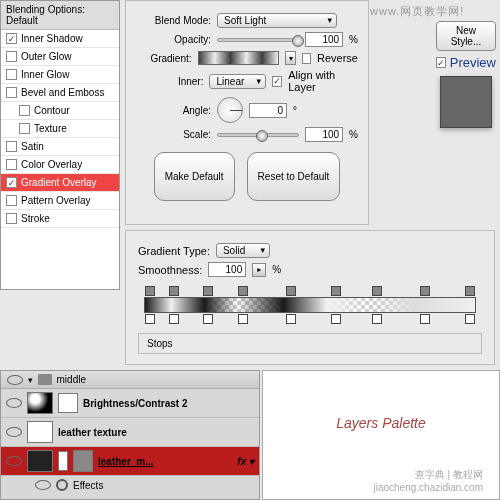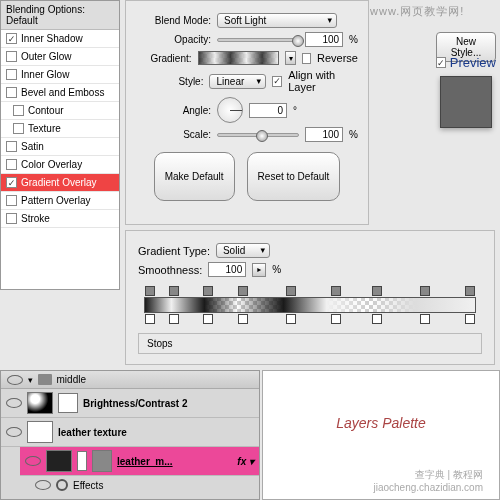--- a/index.html
+++ b/index.html
@@ -2,21 +2,21 @@
 <html><head>
 <meta charset="utf-8">
 <style>
 * { box-sizing: border-box; margin: 0; padding: 0; font-family: "Lucida Grande", Arial, sans-serif; }
 body { background: #e8e8e8; width: 500px; height: 500px; overflow: hidden; position: relative; font-size: 11px; }
 
 
 .sidebar { position: absolute; left: 0; top: 0; width: 120px; height: 290px; background: #fff; border: 1px solid #999; }
 .sidebar-header { background: #ddd; padding: 3px 5px; border-bottom: 1px solid #bbb; font-size: 10px; }
 .side-item { padding: 3px 5px; border-bottom: 1px solid #e5e5e5; display: flex; align-items: center; gap: 4px; font-size: 10px; }
-.side-item.indent { padding-left: 12px; }
+.side-item.indent { padding-left: 18px; }
 .side-item.selected { background: #ef4444; color: #fff; }
 .cb { width: 11px; height: 11px; border: 1px solid #888; background: #fff; display: inline-flex; align-items: center; justify-content: center; font-size: 9px; color: #333; }
 .cb.checked::after { content: "✓"; }
 
 
 .main-panel { position: absolute; left: 125px; top: 0; width: 244px; height: 225px; background: #eaeaea; border: 1px solid #bbb; padding: 8px 10px; }
 .row { display: flex; align-items: center; margin: 4px 0; gap: 6px; }
 .row .lbl { width: 75px; text-align: right; font-size: 10px; }
 .select { background: linear-gradient(#fff,#ddd); border: 1px solid #888; border-radius: 3px; padding: 1px 18px 1px 6px; font-size: 10px; position: relative; }
 .select::after { content: "▾"; position: absolute; right: 4px; top: 1px; font-size: 9px; }
@@ -26,21 +26,21 @@
 .pct { font-size: 10px; }
 .grad-preview { width: 110px; height: 14px; border: 1px solid #666; background: repeating-conic-gradient(#ccc 0 25%, #fff 0 50%) 0/8px 8px; position: relative; }
 .grad-preview::before { content:""; position:absolute; inset:0; background: linear-gradient(to right, #222 0%, #eee 20%, #222 40%, #eee 60%, #222 80%, #eee 100%); opacity: 0.85; }
 .dropdown-arrow { width: 14px; height: 14px; background: linear-gradient(#fff,#ccc); border: 1px solid #888; display: inline-flex; align-items: center; justify-content: center; font-size: 8px; }
 .angle-dial { width: 26px; height: 26px; border: 1px solid #888; border-radius: 50%; background: radial-gradient(#fff,#ddd); position: relative; }
 .angle-dial::after { content:""; position: absolute; left: 12px; top: 12px; width: 12px; height: 1px; background: #444; }
 .btn { background: linear-gradient(#fff,#ddd); border: 1px solid #888; border-radius: 10px; padding: 18px 10px; font-size: 10px; }
 
 
 .right-buttons { position: absolute; right: 4px; top: 18px; width: 60px; }
-.right-buttons .btn { width: 100%; margin: 14px 0; border-radius: 4px; padding: 3px 4px; text-align: center; }
+.right-buttons .btn { width: 100%; margin: 3px 0; border-radius: 4px; padding: 3px 4px; text-align: center; }
 .preview-area { position: absolute; right: 4px; top: 55px; width: 60px; }
 .preview-chk { display: flex; align-items: center; gap: 4px; font-size: 13px; color: #1a3a8a; margin-bottom: 6px; }
 .preview-swatch { width: 52px; height: 52px; background: #666; border: 1px solid #444; box-shadow: 0 2px 5px rgba(0,0,0,.3); margin-left: 4px; }
 
 
 .wm { position: absolute; font-size: 11px; color: #999; font-family: Arial; letter-spacing: 1px; }
 
 
 .grad-editor { position: absolute; left: 125px; top: 230px; width: 370px; height: 135px; background: #eaeaea; border: 1px solid #bbb; padding: 8px 12px; }
 .grad-bar-wrap { position: relative; margin: 8px 0; height: 40px; }
@@ -49,21 +49,21 @@
 .stop-handle.top { top: 1px; }
 .stop-handle.bot { bottom: 1px; background: #fff; }
 .stops-panel { border: 1px solid #bbb; padding: 4px 8px; font-size: 10px; }
 
 
 .layers-panel { position: absolute; left: 0; top: 370px; width: 260px; height: 130px; background: #d8d8d8; border: 1px solid #999; }
 .layers-header { background: linear-gradient(#e0e0e0,#cacaca); padding: 3px 6px; border-bottom: 1px solid #aaa; display: flex; align-items: center; gap: 5px; font-size: 10px; }
 .tri { font-size: 9px; }
 .folder-icon { display:inline-block; width:14px; height:11px; background:#888; border-radius:1px; }
 .layer-row { display: flex; align-items: center; padding: 3px 5px; border-bottom: 1px solid #bbb; gap: 5px; font-size: 10px; font-weight: bold; }
-.layer-row.selected { background: #ec4899; margin-left: 19px; }
+.layer-row.selected { background: #b91c1c; }
 .eye { width: 16px; height: 10px; border: 1px solid #666; border-radius: 50%; text-align: center; font-size: 8px; }
 .thumb { width: 26px; height: 22px; border: 1px solid #777; background: #fff; }
 .thumb.adjustment { background: radial-gradient(circle at 30% 30%, #fff 20%, #000 60%); }
 .thumb.dark { background: #222; }
 .thumb.gray { background: #888; }
 .mask { width: 20px; height: 20px; border: 1px solid #777; background: #fff; }
 .fx-icon { font-size: 10px; font-style: italic; margin-left: auto; }
 .layer-name { font-size: 10px; }
 .layer-name.underline { text-decoration: underline; }
 .effects-row { padding: 3px 5px 3px 34px; display: flex; align-items: center; gap: 5px; font-size: 10px; }
@@ -145,21 +145,21 @@
     <span class="pct">%</span>
   </div>
   <div class="row">
     <span class="lbl">Gradient:</span>
     <div class="grad-preview"></div>
     <span class="dropdown-arrow">▾</span>
     <span class="cb"></span>
     <span>Reverse</span>
   </div>
   <div class="row">
-    <span class="lbl">Style:</span>
+    <span class="lbl">Inner:</span>
     <span class="select" style="width:60px;">Linear</span>
     <span class="cb checked"></span>
     <span>Align with Layer</span>
   </div>
   <div class="row">
     <span class="lbl">Angle:</span>
     <div class="angle-dial"></div>
     <span class="numbox">0</span>
     <span class="pct">°</span>
   </div>

